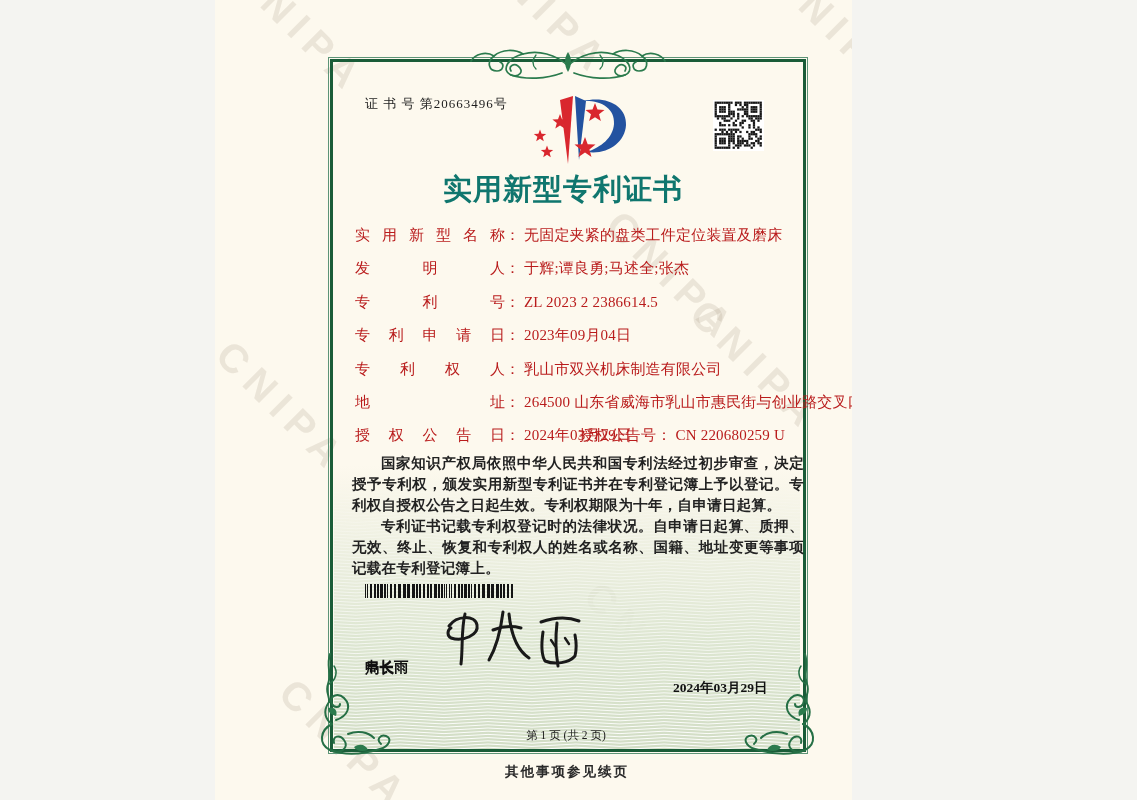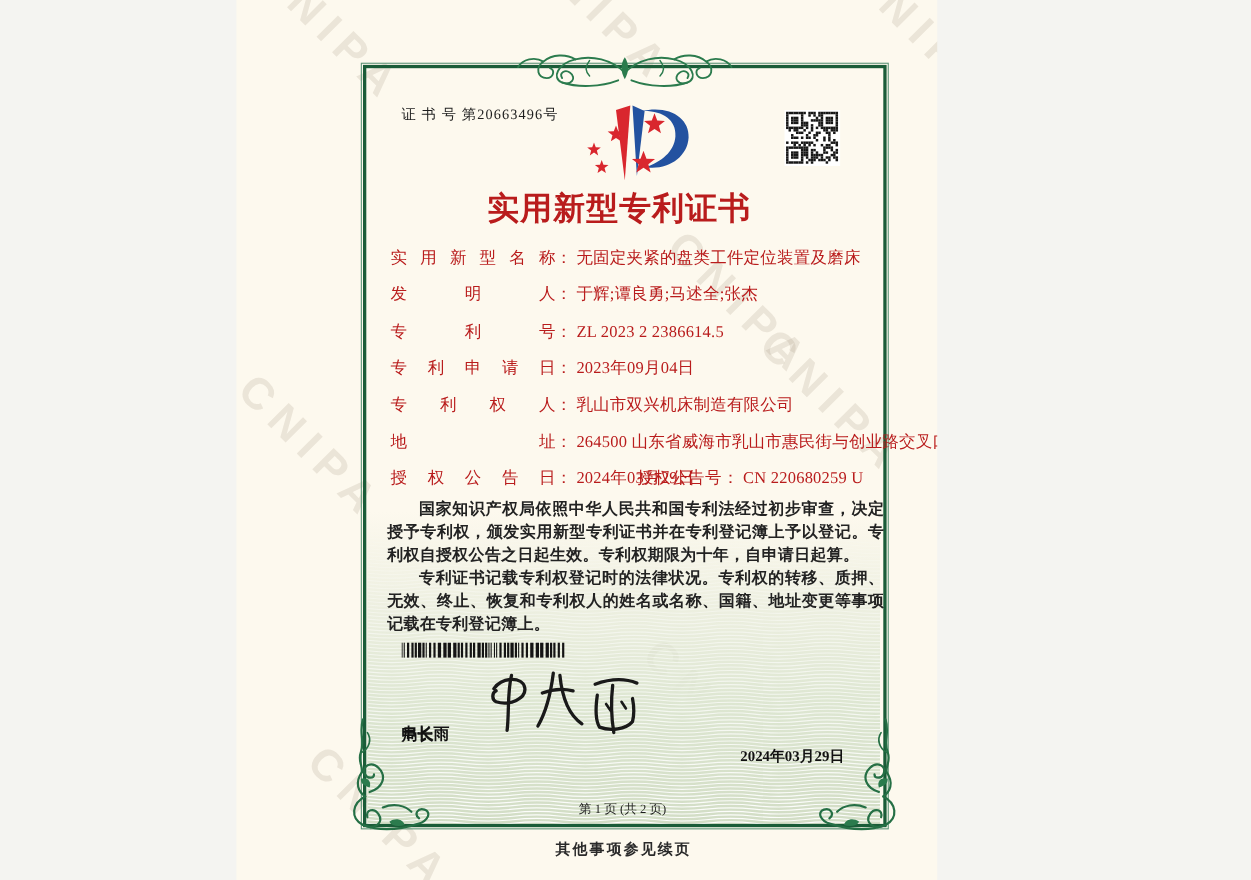--- a/index.html
+++ b/index.html
@@ -24,21 +24,21 @@
   
   .orn{position:absolute;}
   .orn-top{left:251px;top:45px;width:204px;height:40px;}
   .orn-bl{left:99px;top:650px;width:92px;height:106px;}
   .orn-br{left:514px;top:650px;width:92px;height:106px;transform:scaleX(-1);}
   
   .cert-no{position:absolute;left:150px;top:95px;font-size:13px;color:#1d1d1d;letter-spacing:1px;}
   .logo{position:absolute;left:308px;top:93px;width:128px;height:80px;}
   .qr{position:absolute;left:498px;top:100px;width:51px;height:51px;}
   .title{position:absolute;left:108px;top:170px;width:480px;text-align:center;
-         font-size:29px;font-weight:700;color:#b91c1c;letter-spacing:1px;}
+         font-size:29px;font-weight:700;color:#0f766e;letter-spacing:1px;}
   
   #fields{position:absolute;left:140px;top:226px;width:452px;}
   .frow{position:relative;display:flex;align-items:flex-start;height:19px;
         margin-bottom:14.4px;font-size:15px;color:#b91c1c;white-space:nowrap;line-height:19px;}
   .flabel{flex:0 0 150px;width:150px;display:inline-block;text-align:justify;text-align-last:justify;}
   .flabel2{letter-spacing:0.5px;}
   .fcolon{margin-right:4px;}
   .fvalue{letter-spacing:0.2px;}
   .g2{position:absolute;left:224px;top:0;display:flex;justify-content:flex-end;}
   
@@ -430,21 +430,21 @@
         <span class="g2">
           <span class="flabel2">授权公告号</span>
           <span class="fcolon">：</span>
           <span class="fvalue">CN 220680259 U</span>
         </span>
       </div>
     </div>
 
   <div class="paras">
     <p>国家知识产权局依照中华人民共和国专利法经过初步审查，决定授予专利权，颁发实用新型专利证书并在专利登记簿上予以登记。专利权自授权公告之日起生效。专利权期限为十年，自申请日起算。</p>
-    <p>专利证书记载专利权登记时的法律状况。专利权的转移、质押、无效、终止、恢复和专利权人的姓名或名称、国籍、地址变更等事项记载在专利登记簿上。</p>
+    <p>专利证书记载专利权登记时的法律状况。自申请日起算、质押、无效、终止、恢复和专利权人的姓名或名称、国籍、地址变更等事项记载在专利登记簿上。</p>
   </div>
 
   <svg class="barcode" id="barcode-svg" viewBox="0 0 150 14" preserveAspectRatio="none">
       <g fill="#141414">
         <rect x="0" y="0" width="1" height="14"></rect>
         <rect x="2" y="0" width="1" height="14"></rect>
         <rect x="5" y="0" width="2" height="14"></rect>
         <rect x="9" y="0" width="2" height="14"></rect>
         <rect x="12" y="0" width="2" height="14"></rect>
         <rect x="15" y="0" width="3" height="14"></rect>

